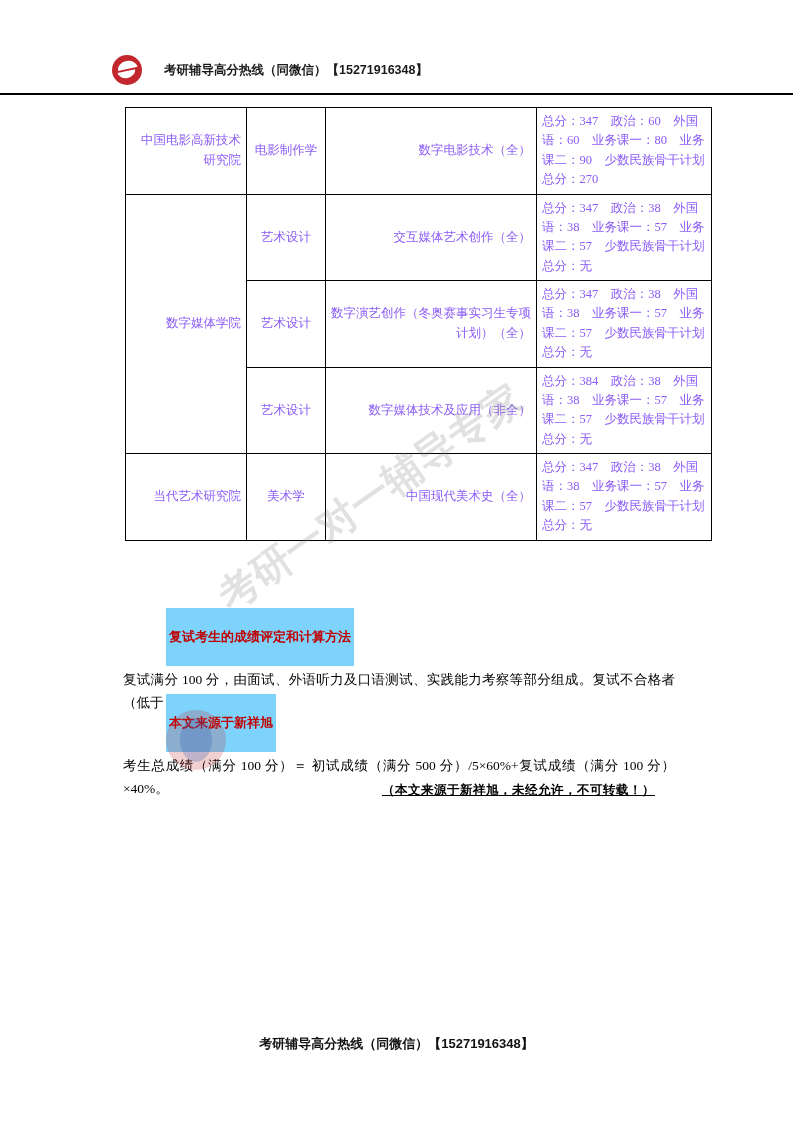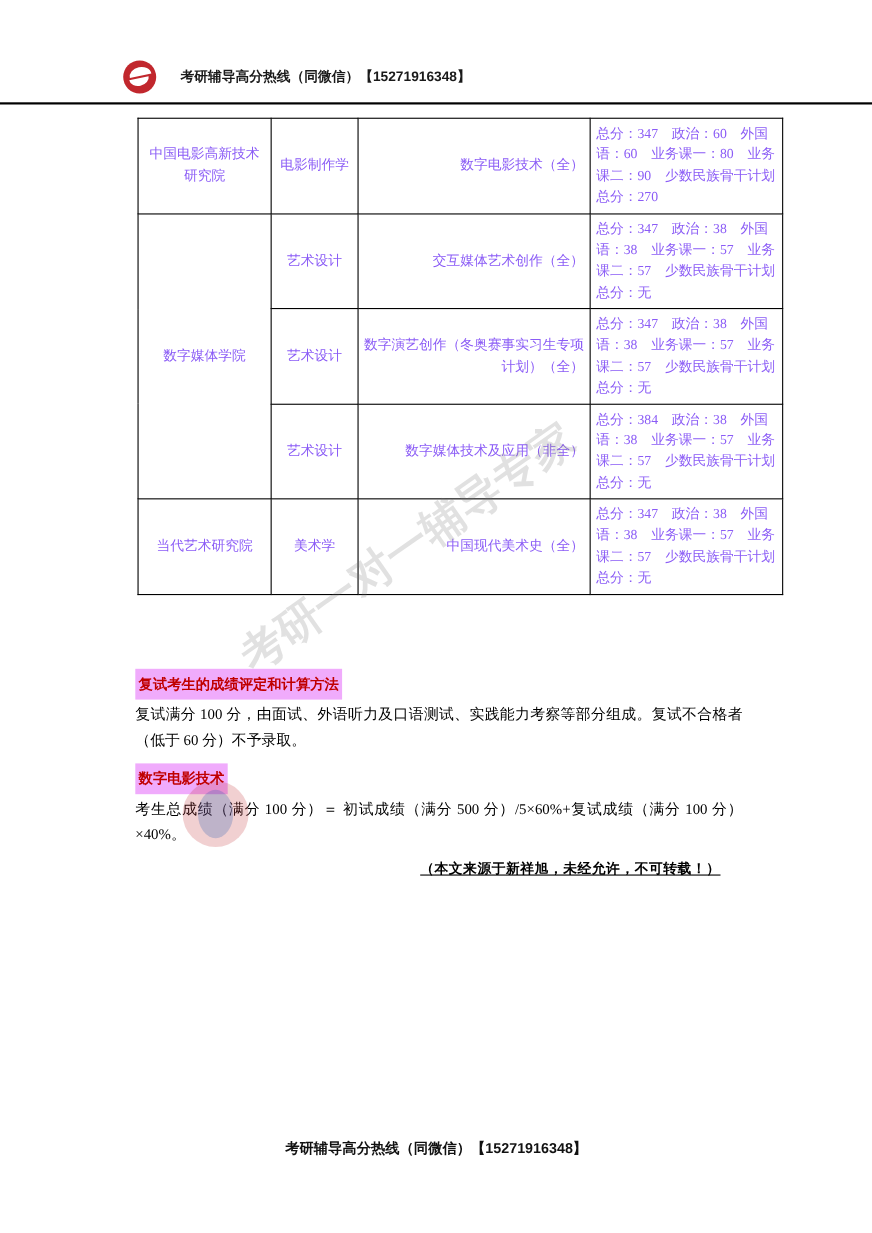--- a/index.html
+++ b/index.html
@@ -140,41 +140,42 @@
     table-layout: fixed;
   }
   table.score-table td {
     border: 1px solid #000000;
     font-size: 12.5px;
     line-height: 1.55;
     padding: 4px 5px;
     vertical-align: middle;
     color: #8b5cf6;
   }
-  td.col-inst { width: 110px; text-align: center; }
+  td.col-inst { width: 110px; text-align: right; }
   td.col-major { width: 68px; text-align: center; }
   td.col-dir { width: 200px; text-align: right; }
   td.col-score { width: 164px; text-align: left; }
 
   
   .section {
     position: absolute;
     left: 123px;
     width: 552px;
     z-index: 2;
   }
   .sec-heading {
     display: inline-block;
-    background: #f0abfc;
+    background: #7dd3fc;
     color: #c00000;
     font-family: "Liberation Serif", serif;
     font-size: 13px;
     font-weight: bold;
-    padding: 4px 3px;
+    padding: 19px 3px;
     line-height: 1.5;
+    margin-left: 43px;
   }
   .sec-body {
     font-size: 13.5px;
     line-height: 1.75;
     margin-top: 2px;
     text-align: justify;
   }
 
   .note {
     position: absolute;
@@ -248,19 +249,19 @@
     </tbody>
   </table>
 </div>
 
 <div class="section" style="top: 608px;">
   <div class="sec-heading">复试考生的成绩评定和计算方法</div>
   <div class="sec-body">复试满分 100 分，由面试、外语听力及口语测试、实践能力考察等部分组成。复试不合格者（低于 60 分）不予录取。</div>
 </div>
 
 <div class="section" style="top: 694px;">
-  <div class="sec-heading">数字电影技术</div>
+  <div class="sec-heading">本文来源于新祥旭</div>
   <div class="sec-body">考生总成绩（满分 100 分）＝ 初试成绩（满分 500 分）/5×60%+复试成绩（满分 100 分）×40%。</div>
 </div>
 
 <div class="note">（本文来源于新祥旭，未经允许，不可转载！）</div>
 
 <div class="page-footer">考研辅导高分热线（同微信）【15271916348】</div>
 
 </body></html>

